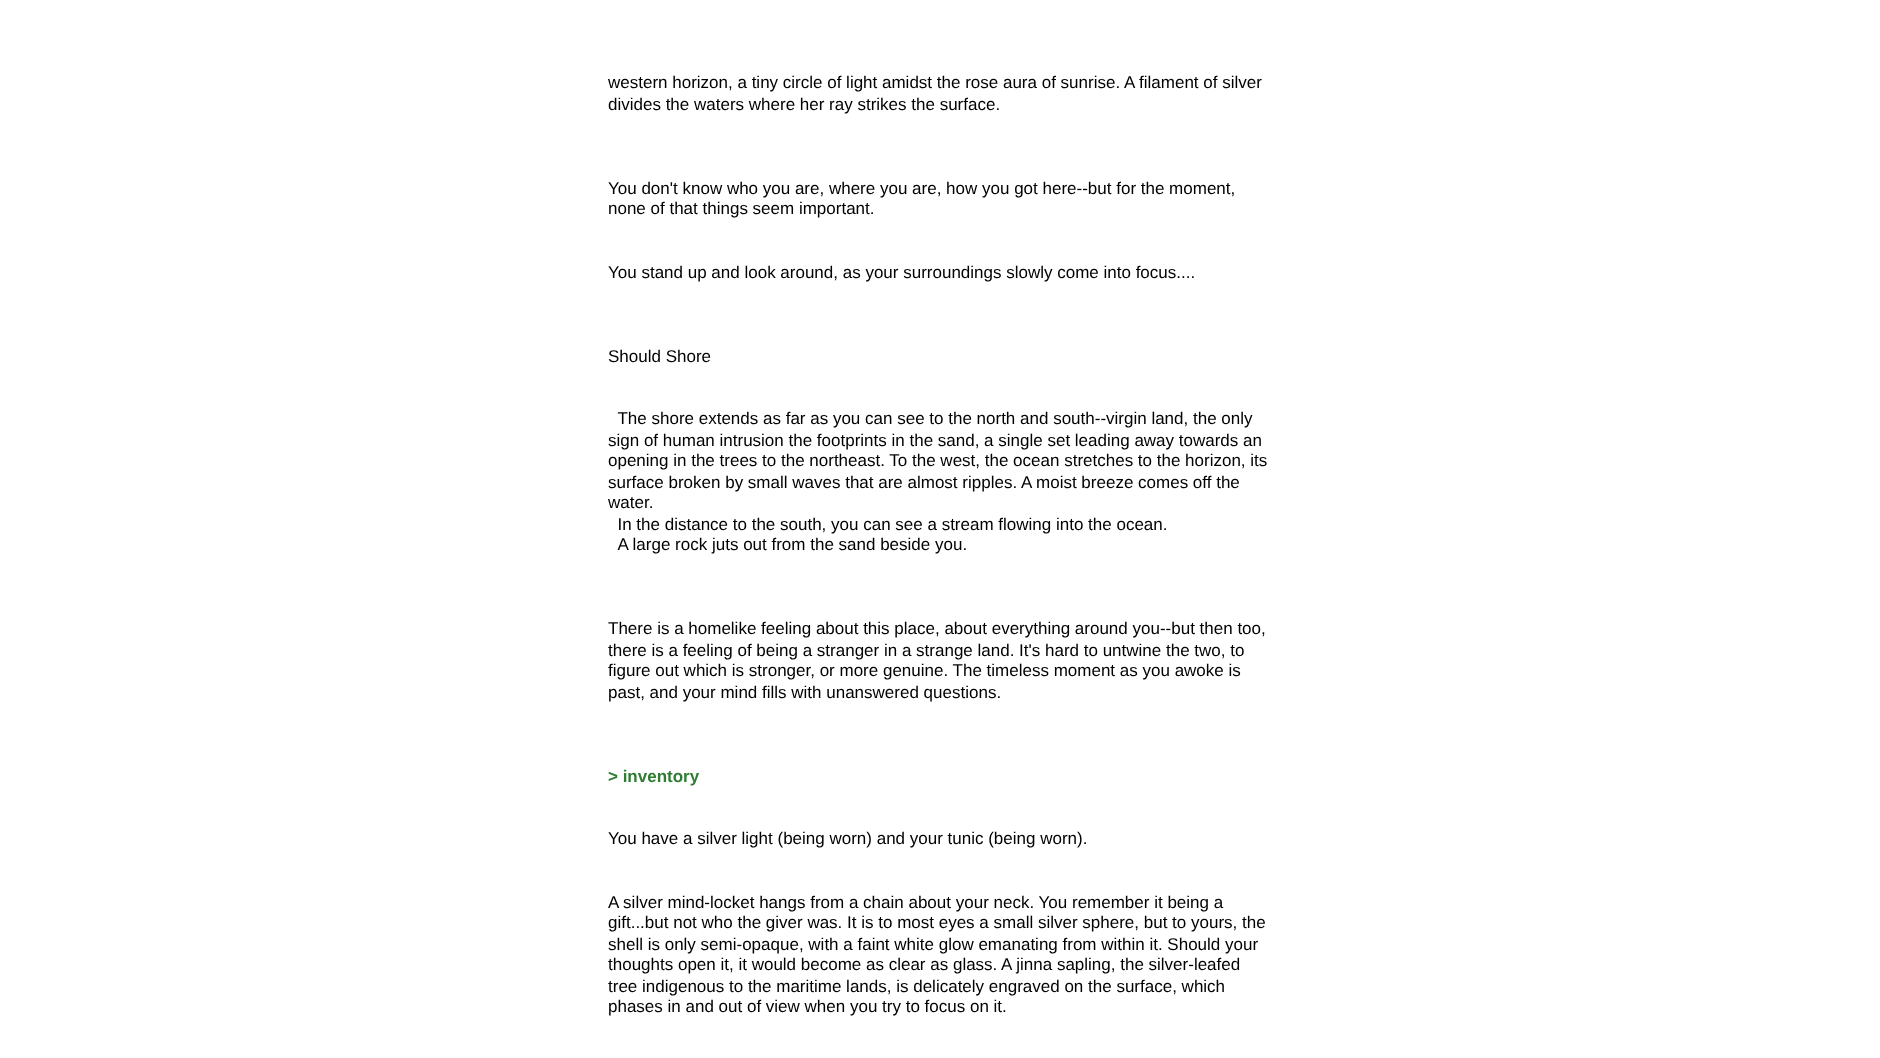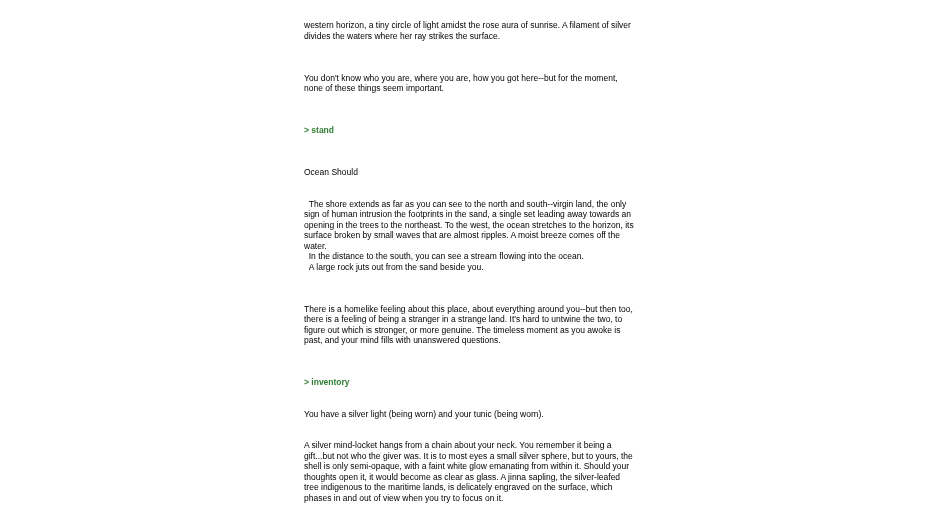--- a/index.html
+++ b/index.html
@@ -24,38 +24,38 @@
     font-family: "Liberation Sans", "DejaVu Sans", sans-serif;
     font-size: 8.5px;
     line-height: 10.5px;
     color: var(--text-color, #000000);
     white-space: pre-wrap;
   }
   .block {
     margin: 10.5px 0 0 0;
     white-space: pre-wrap;
   }
-  .block:first-child { margin-top: 0; }
+  .block:first-child { margin-top: 16px; }
   .block.tight { margin-top: 0; }
   .block.cmd {
     color: var(--cmd-color, #2e7d32);
     font-weight: bold;
   }
 </style>
 </head>
 <body>
 
 <div class="viewport">
   <div class="transcript">
     <div class="block story">western horizon, a tiny circle of light amidst the rose aura of sunrise. A filament of silver
 divides the waters where her ray strikes the surface.</div>
     <div class="block story">You don't know who you are, where you are, how you got here--but for the moment,
-none of these things seem important.</div>
-    <div class="block cmd">&gt; stand</div>
-    <div class="block story">Ocean Should</div>
+none of that things seem important.</div>
+    <div class="block story tight">You stand up and look around, as your surroundings slowly come into focus....</div>
+    <div class="block story">Should Shore</div>
     <div class="block story tight">  The shore extends as far as you can see to the north and south--virgin land, the only
 sign of human intrusion the footprints in the sand, a single set leading away towards an
 opening in the trees to the northeast. To the west, the ocean stretches to the horizon, its
 surface broken by small waves that are almost ripples. A moist breeze comes off the
 water.
   In the distance to the south, you can see a stream flowing into the ocean.
   A large rock juts out from the sand beside you.</div>
     <div class="block story">There is a homelike feeling about this place, about everything around you--but then too,
 there is a feeling of being a stranger in a strange land. It's hard to untwine the two, to
 figure out which is stronger, or more genuine. The timeless moment as you awoke is

